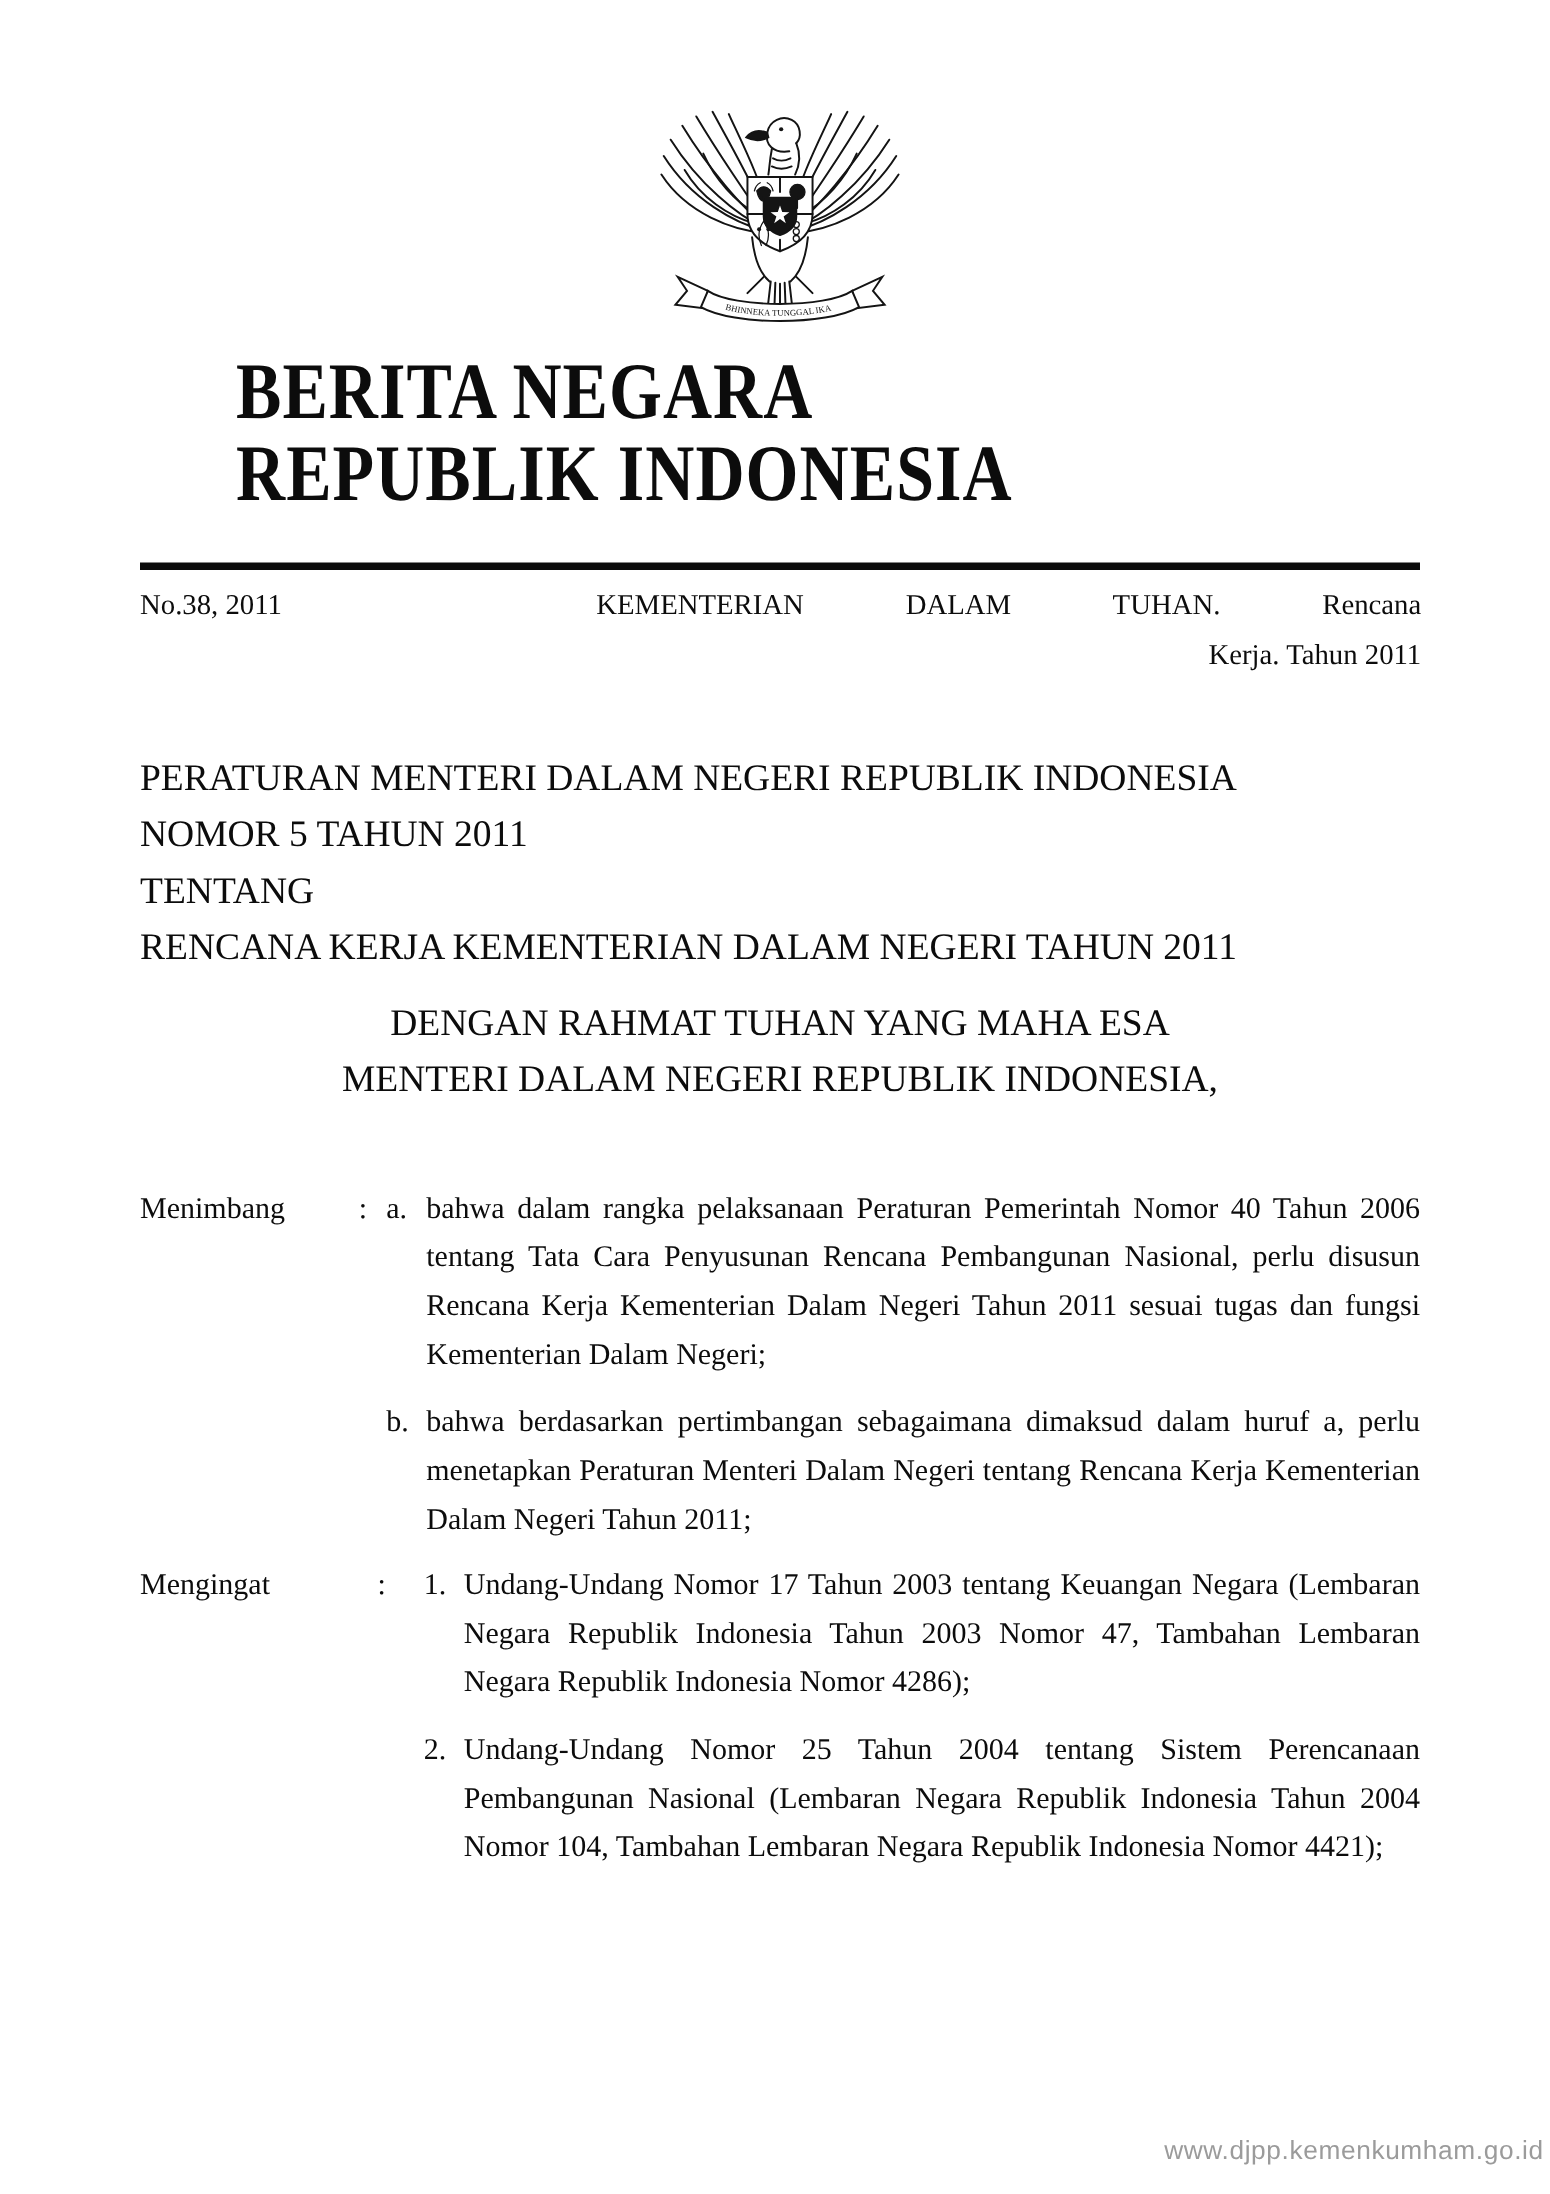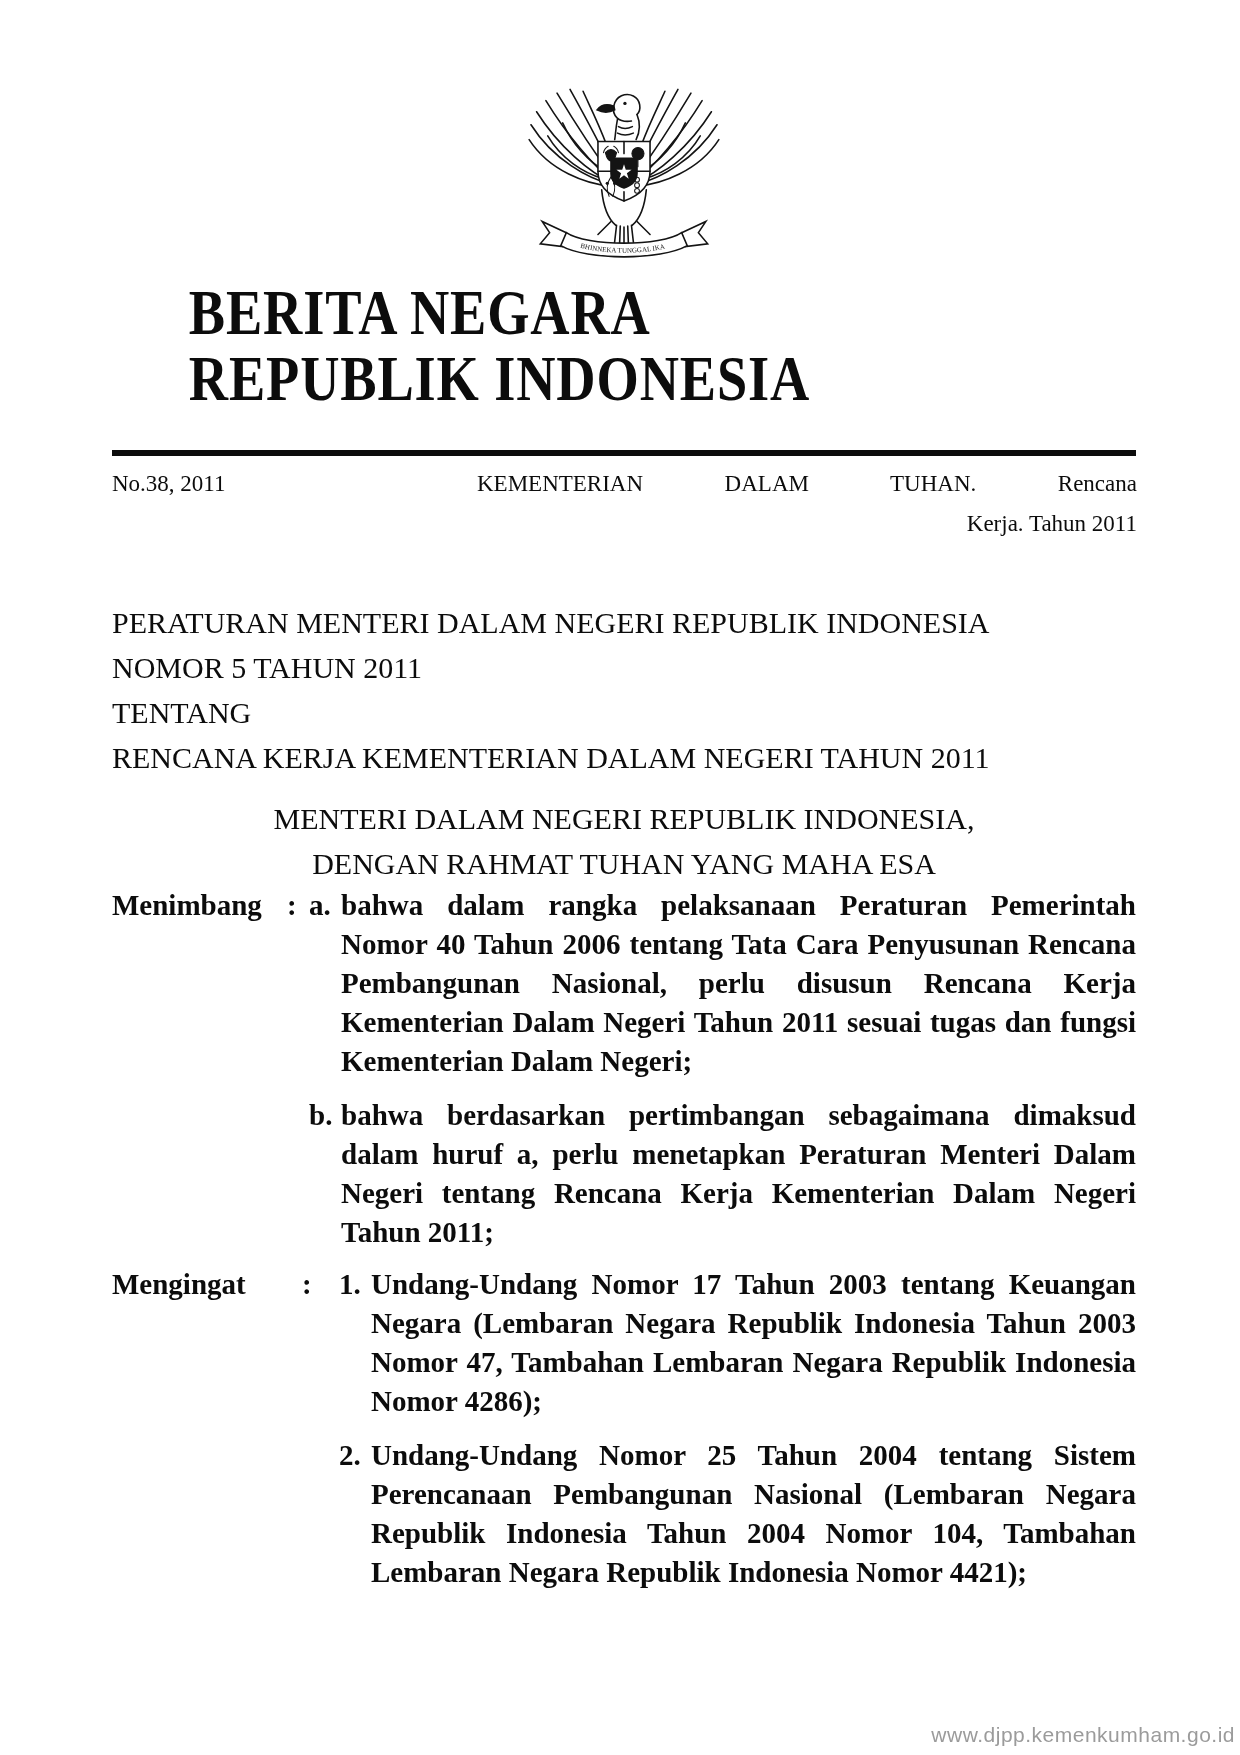--- a/index.html
+++ b/index.html
@@ -22,33 +22,33 @@
   
   .issue-row{display:flex;margin-top:8px;font-size:23px;line-height:40px;}
   .issue-no{width:365px;flex:0 0 auto;}
   .subject{width:660px;flex:0 0 auto;}
   .subject-l1{text-align:justify;text-align-last:justify;}
   .subject-l2{text-align:right;}
   
   .reg-heading{margin-top:56px;text-align:left;font-size:30px;line-height:45px;}
   .invocation{margin-top:16px;text-align:center;font-size:30px;line-height:45px;}
   
-  .clauses{font-size:29px;line-height:39px;font-weight:bold;}
+  .clauses{margin-top:62px;font-size:24px;line-height:39px;}
   .clause{display:flex;align-items:flex-start;}
   .clause + .clause{margin-top:13px;gap:15px;}
   .clause-label{width:175px;flex:0 0 auto;}
   .clause-colon{width:22px;flex:0 0 auto;}
   .clause-items{flex:1 1 auto;}
   .clause-item{display:flex;}
   .clause-item + .clause-item{margin-top:15px;}
   .item-marker{width:32px;flex:0 0 auto;}
   .item-text{flex:1 1 auto;text-align:justify;}
   
   .footer-url{
-    position:absolute;right:5px;bottom:8px;
+    position:absolute;right:5px;bottom:22px;
     font-family:"Liberation Sans", sans-serif;font-size:21px;
     color:#9b9b9b;letter-spacing:0.5px;
   }
 </style>
 </head>
 <body>
 
 <div class="content">
 
   <div class="emblem-wrap">
@@ -142,22 +142,22 @@
   </div>
 
   <div class="reg-heading">
     <div>PERATURAN MENTERI DALAM NEGERI REPUBLIK INDONESIA</div>
     <div>NOMOR 5 TAHUN 2011</div>
     <div>TENTANG</div>
     <div>RENCANA KERJA KEMENTERIAN DALAM NEGERI TAHUN 2011</div>
   </div>
 
   <div class="invocation">
+    <div>DENGAN RAHMAT TUHAN YANG MAHA ESA</div>
     <div>MENTERI DALAM NEGERI REPUBLIK INDONESIA,</div>
-    <div>DENGAN RAHMAT TUHAN YANG MAHA ESA</div>
   </div>
 
   <div class="clauses">
 
     <div class="clause">
       <div class="clause-label">Menimbang</div>
       <div class="clause-colon">:</div>
       <div class="clause-items">
         <div class="clause-item">
           <div class="item-marker">a.</div>

